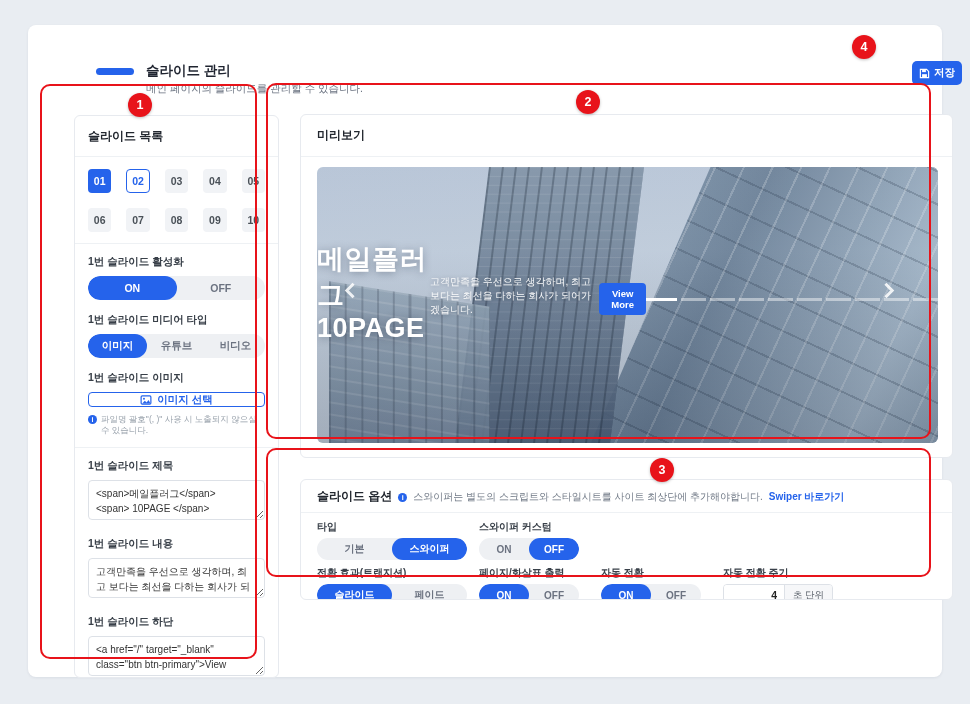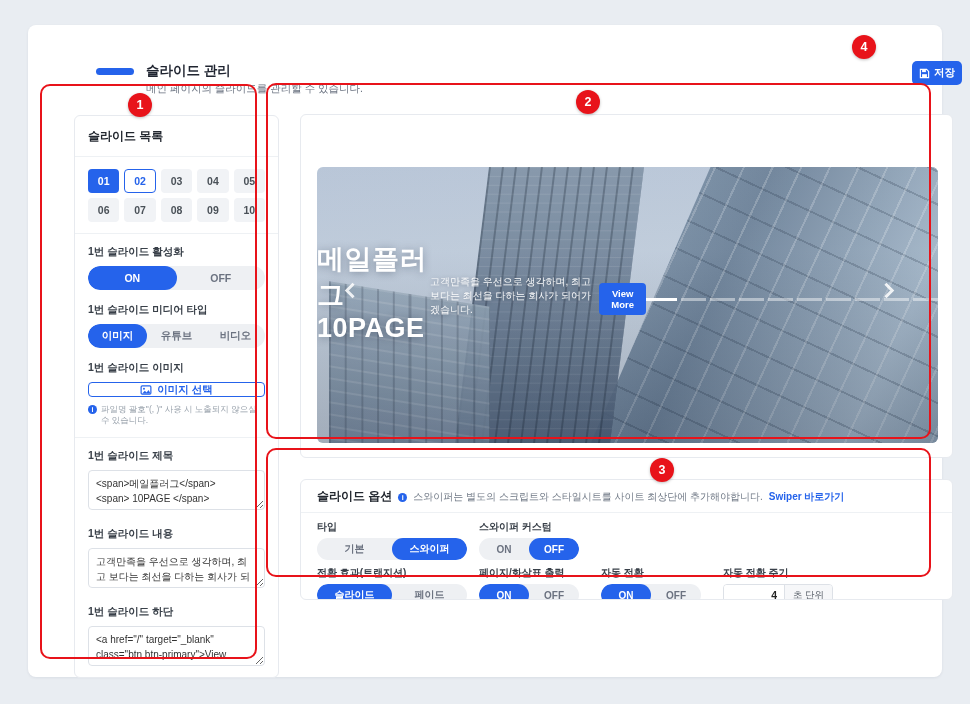--- a/index.html
+++ b/index.html
@@ -18,21 +18,21 @@
   .panel { position:absolute; background:#fff; border:1px solid #e7eaef; border-radius:6px; overflow:hidden; }
   .panel-left { left:46px; top:90px; width:205px; height:563px; padding:12px 13px; }
   .panel-preview { left:272px; top:89px; width:653px; height:344px; }
   .panel-options { left:272px; top:454px; width:653px; height:121px; }
 
   .panel-title { font-size:12px; font-weight:bold; color:#22272f; }
   .hr { border-top:1px solid #eef1f4; margin:11px -13px; }
   .field-label { font-size:10.5px; font-weight:bold; color:#394049; margin:13px 0 7px; }
 
   
-  .num-grid { display:grid; grid-template-columns:repeat(5,1fr); gap:5px; margin-top:12px; }
+  .num-grid { display:grid; grid-template-columns:repeat(5,1fr); gap:15px; margin-top:12px; }
   .num-btn { height:24px; border:none; border-radius:4px; background:#f1f3f6; color:#4a5158; font-size:10.5px; font-weight:bold; cursor:pointer; font-family:inherit; display:flex; align-items:center; justify-content:center; }
   .num-btn.active { background:#2563eb; color:#fff; }
   .num-btn.selected { background:#fff; color:#2563eb; border:1.5px solid #2563eb; }
 
   
   .seg { display:flex; background:#eef0f3; border-radius:14px; height:24px; overflow:hidden; }
   .seg-btn { flex:1; border:none; background:transparent; border-radius:14px; font-size:10.5px; font-weight:bold; color:#6b7280; cursor:pointer; font-family:inherit; display:flex; align-items:center; justify-content:center; }
   .seg-btn.on { background:#2563eb; color:#fff; }
   .seg.small { height:22px; }
   .seg.small .seg-btn { font-size:10px; }
@@ -167,20 +167,21 @@
     <textarea class="code" spellcheck="false" style="">&lt;a href="/" target="_blank" class="btn btn-primary"&gt;View More&lt;/a&gt;</textarea>
     
 
     
     
 
     
   </div>
 
   <div class="panel panel-preview">
+    <div class="panel-head">미리보기</div>
     <div class="slide">
       <div class="bld bld-right"></div>
       <div class="bld bld-mid"></div>
       <div class="bld bld-left"></div>
       <div class="slide-shade"></div>
       <div class="slide-text">
         <div class="slide-title">메일플러그10PAGE</div>
         <div class="slide-sub">고객만족을 우선으로 생각하며, 최고 보다는 최선을 다하는 회사가 되어가겠습니다.</div>
         <button class="slide-cta">View More</button>
         <div class="dashes" id="dashes">

